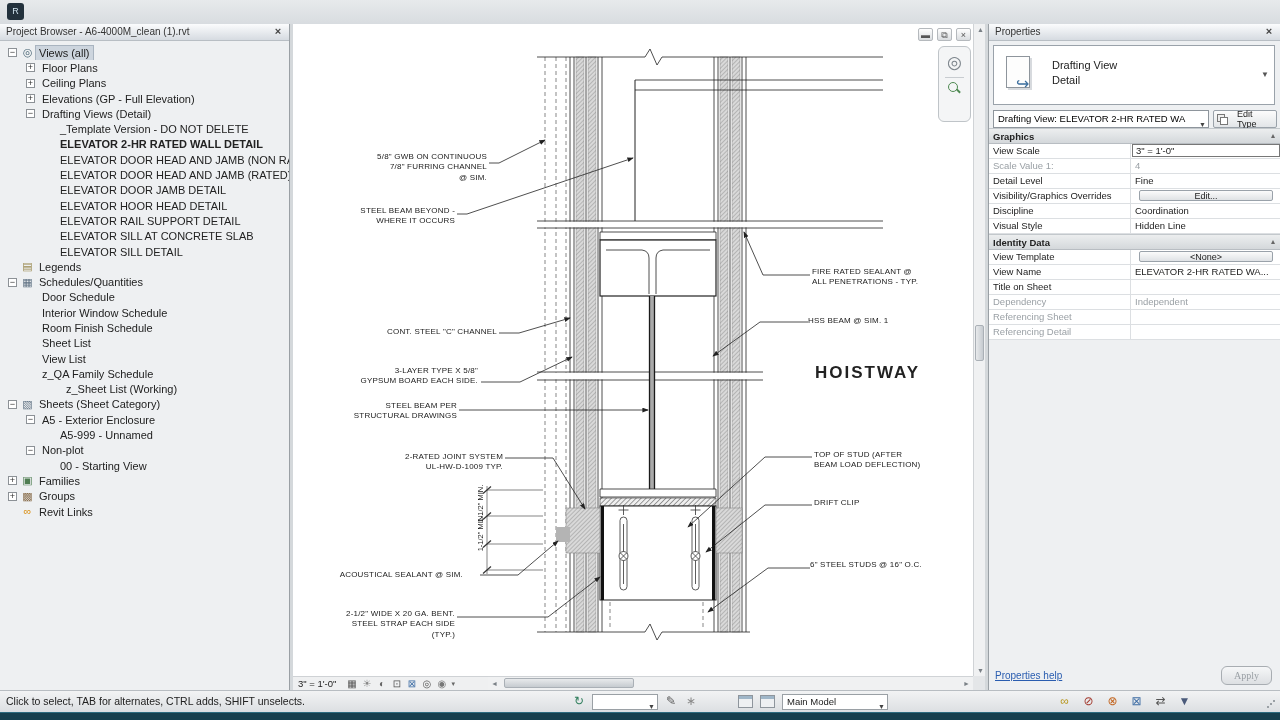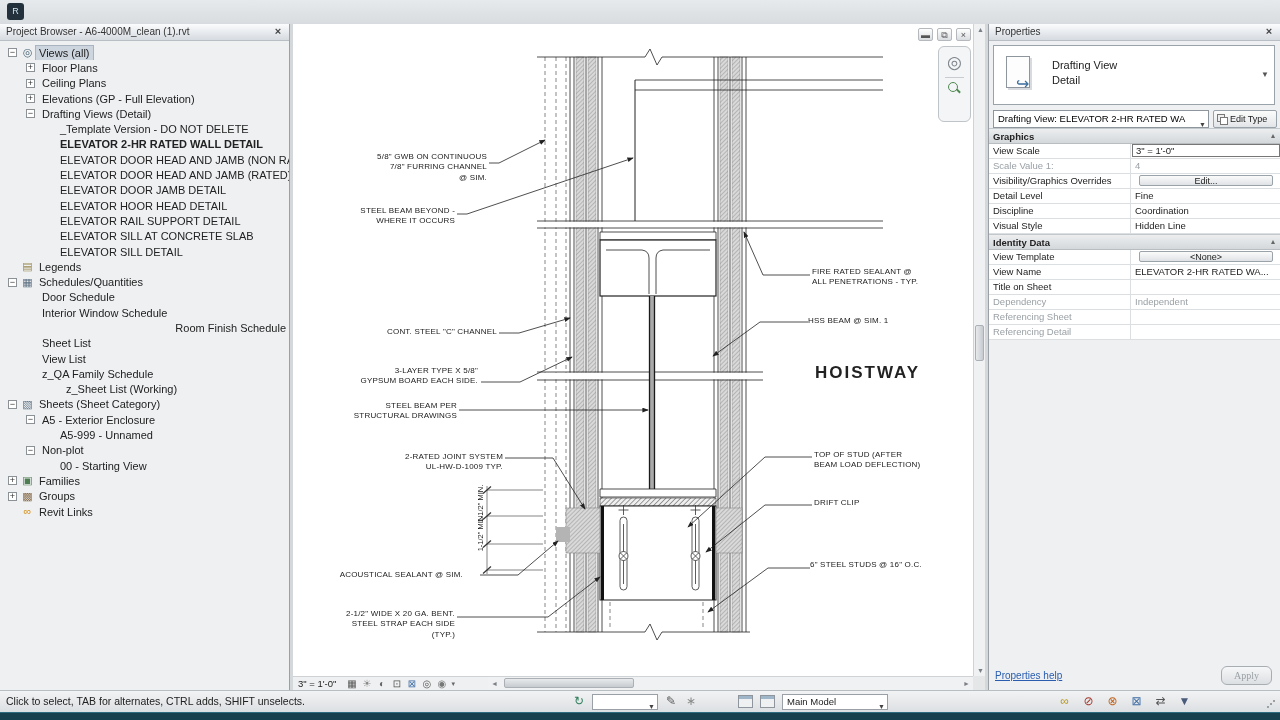--- a/index.html
+++ b/index.html
@@ -84,21 +84,21 @@
   .ts-arrow { position:absolute; left:14px; top:20px; font-size:16px; color:#3d6f9e; }
   .ts-text { position:absolute; left:58px; top:12px; font-size:11px; color:#222; line-height:15px; }
   .ts-caret { position:absolute; right:5px; top:24px; font-size:8px; color:#555; }
   .instrow { position:absolute; left:4px; top:86px; width:284px; height:18px; }
   .inst-combo { position:absolute; left:0; top:0; width:216px; height:18px; background:#fff;
     border:1px solid #8e959c; font-size:9.5px; line-height:16px; padding:0 12px 0 4px;
     white-space:nowrap; overflow:hidden; }
   .inst-combo .caret { position:absolute; right:2px; top:6px; font-size:7px; color:#444; }
   .edit-type-btn { position:absolute; left:220px; top:0; width:64px; height:18px;
     background:linear-gradient(#fcfcfc,#e2e5e8); border:1px solid #9aa2aa; font-size:9px;
-    color:#222; display:flex; align-items:center; gap:3px; padding:0 3px; border-radius:2px; }
+    color:#222; display:flex; align-items:center; gap:10px; padding:0 3px; border-radius:2px; }
   .et-ico { width:10px; height:10px; position:relative; flex:none; }
   .et-ico::before { content:""; position:absolute; left:0; top:0; width:6px; height:6px; border:1px solid #777; background:#eee; }
   .et-ico::after { content:""; position:absolute; left:3px; top:3px; width:6px; height:6px; border:1px solid #777; background:#fff; }
 
   .pgrid { position:absolute; left:0; top:104px; width:292px; font-size:9.5px; color:#222; }
   .phead { height:16px; background:linear-gradient(#eceeef,#d4d8db); border-top:1px solid #c3c8cc;
     border-bottom:1px solid #b8bdc2; font-weight:bold; padding:2px 4px; position:relative; }
   .phead .collapse { position:absolute; right:6px; top:2px; font-weight:normal; color:#666; font-size:8px; }
   .prow { height:15px; display:flex; border-bottom:1px solid #dcdfe2; background:#fff; }
   .plabel { width:142px; padding:1px 4px; border-right:1px solid #dcdfe2; white-space:nowrap; overflow:hidden; }
@@ -251,21 +251,21 @@
 
         <span class="tlabel">Door Schedule</span>
       </div>
 
       <div class="trow" style="padding-left: 26px;">
         <span class="expander" style="visibility: hidden;"></span>
 
         <span class="tlabel">Interior Window Schedule</span>
       </div>
 
-      <div class="trow" style="padding-left: 38px; justify-content: flex-end;">
+      <div class="trow" style="padding-left: 26px;">
         <span class="expander" style="visibility: hidden;"></span>
 
         <span class="tlabel">Room Finish Schedule</span>
       </div>
 
       <div class="trow" style="padding-left: 26px;">
         <span class="expander" style="visibility: hidden;"></span>
 
         <span class="tlabel">Sheet List</span>
       </div>
@@ -583,28 +583,28 @@
       <div class="plabel">View Scale</div>
       <div class="pval">
           <span class="cell-input">3" = 1'-0"</span>
         </div>
     </div>
     <div class="prow">
       <div class="plabel gray">Scale Value    1:</div>
       <div class="pval gray">4</div>
     </div>
     <div class="prow">
+      <div class="plabel">Detail Level</div>
+      <div class="pval">Fine</div>
+    </div>
+    <div class="prow">
       <div class="plabel">Visibility/Graphics Overrides</div>
       <div class="pval">
           <button class="pbtn">Edit...</button>
         </div>
-    </div>
-    <div class="prow">
-      <div class="plabel">Detail Level</div>
-      <div class="pval">Fine</div>
     </div>
     <div class="prow">
       <div class="plabel">Discipline</div>
       <div class="pval">Coordination</div>
     </div>
     <div class="prow">
       <div class="plabel">Visual Style</div>
       <div class="pval">Hidden Line</div>
     </div>
     <div class="phead">

